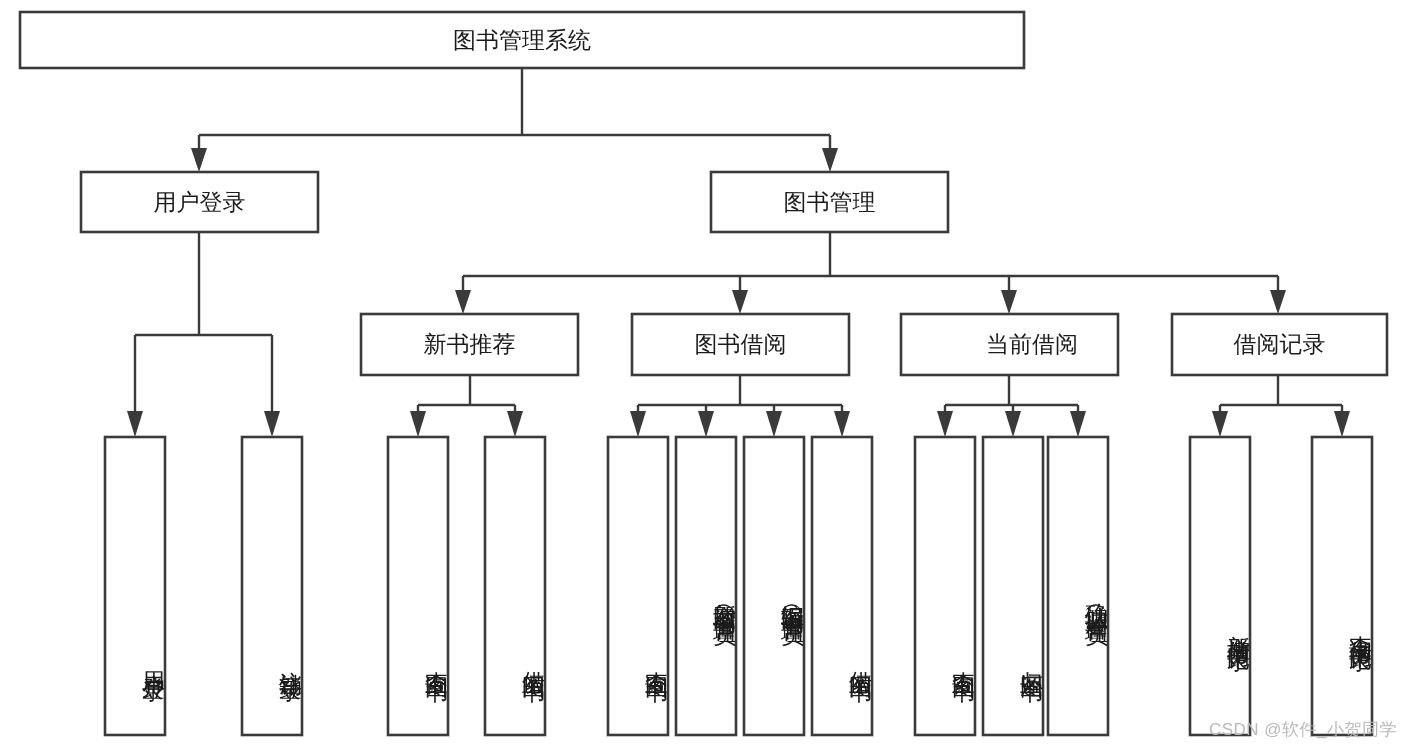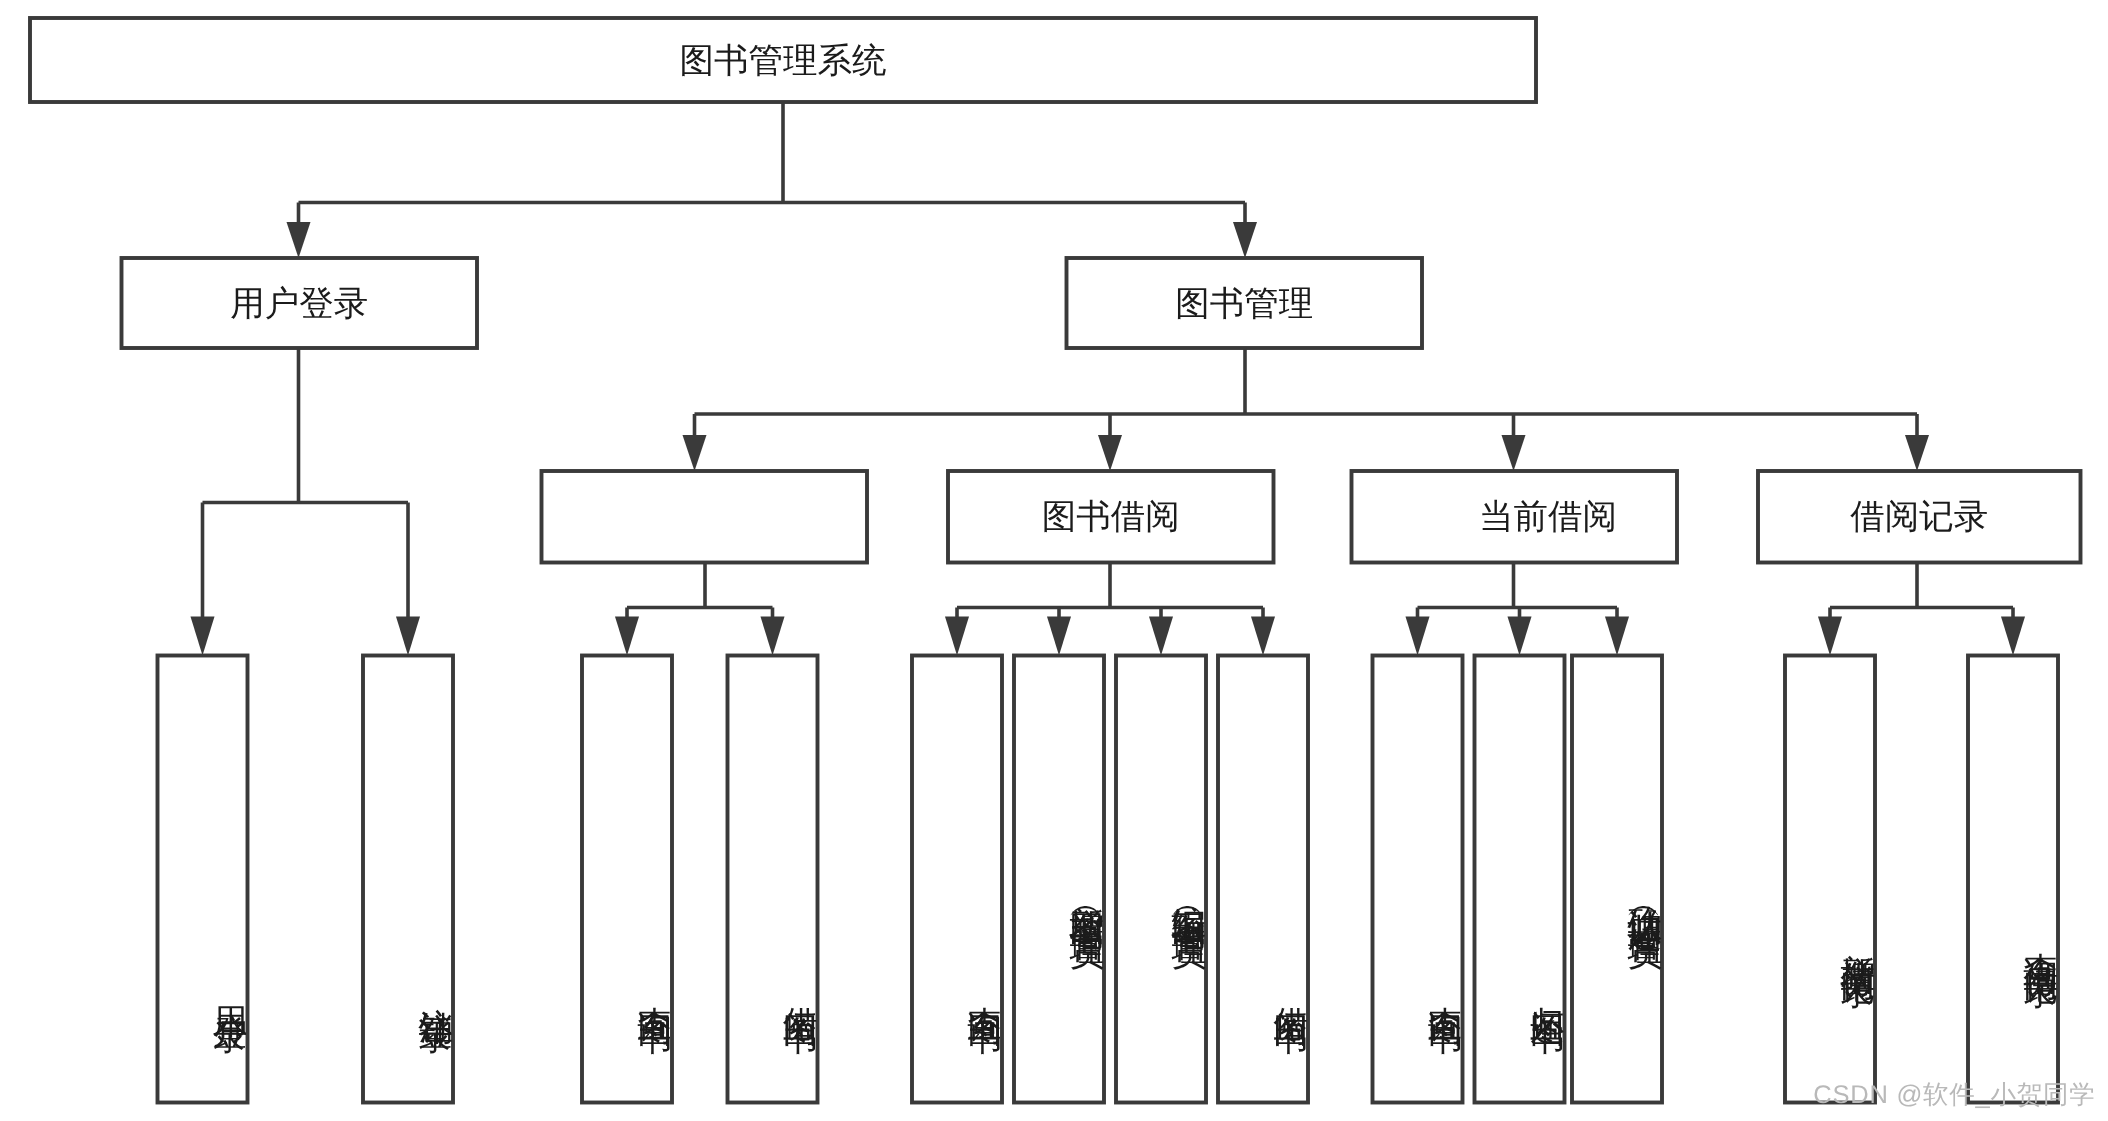--- a/index.html
+++ b/index.html
@@ -182,20 +182,21 @@
     <rect class="node-box" x="1048" y="437" width="60" height="298"></rect>
     <rect class="node-box" x="1190" y="437" width="60" height="298"></rect>
     <rect class="node-box" x="1312" y="437" width="60" height="298"></rect>
   </svg>
 
   <div class="htext-cell" style="left:20px; top:12px; width:1004px; height:56px;">图书管理系统</div>
 
   <div class="htext-cell" style="left:81px; top:172px; width:237px; height:60px;">用户登录</div>
   <div class="htext-cell" style="left:711px; top:172px; width:237px; height:60px;text-align:right;">图书管理</div>
 
+  <div class="htext-cell" style="left:361px; top:314px; width:217px; height:61px;">新书推荐</div>
   <div class="htext-cell" style="left:632px; top:314px; width:217px; height:61px;border-radius:25px;">图书借阅</div>
   <div class="htext-cell" style="left:901px; top:314px; width:262px; height:61px;">当前借阅</div>
   <div class="htext-cell" style="left:1172px; top:314px; width:215px; height:61px;">借阅记录</div>
 
   <div class="vtext-cell" style="left:105px; top:437px; width:60px; height:298px; padding-top:73px;">用户登录</div>
   <div class="vtext-cell" style="left:242px; top:437px; width:60px; height:298px; padding-top:73px;">注销登录</div>
   <div class="vtext-cell" style="left:388px; top:437px; width:60px; height:298px; padding-top:73px;">查询图书</div>
   <div class="vtext-cell" style="left:485px; top:437px; width:60px; height:298px; padding-top:73px;">借阅图书</div>
   <div class="vtext-cell" style="left:608px; top:437px; width:60px; height:298px; padding-top:73px;">查询图书</div>
   <div class="vtext-cell" style="left:676px; top:437px; width:60px; height:298px; padding-top:12px;">新增图书（管理员）</div>

